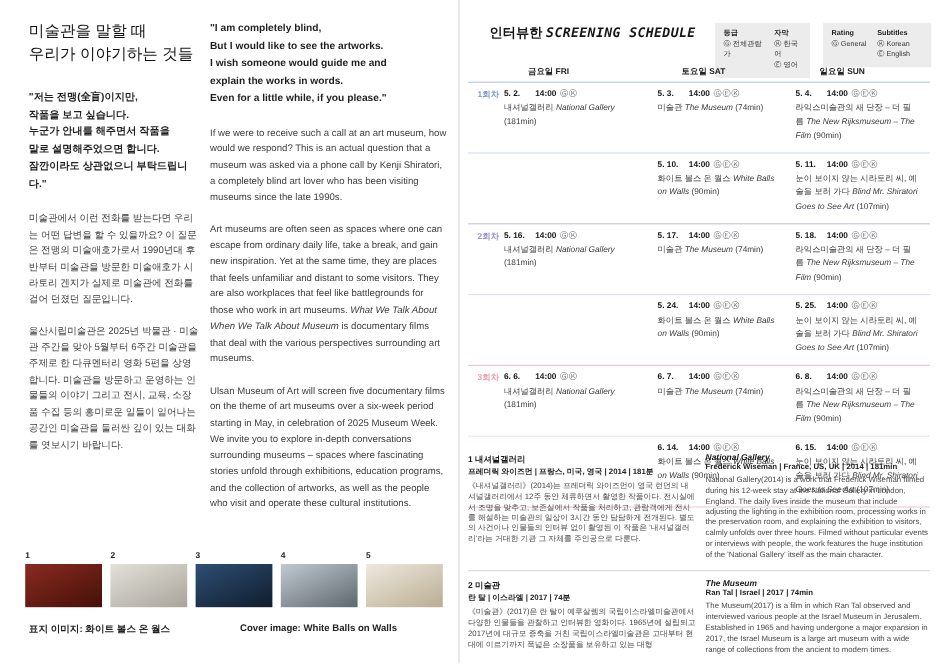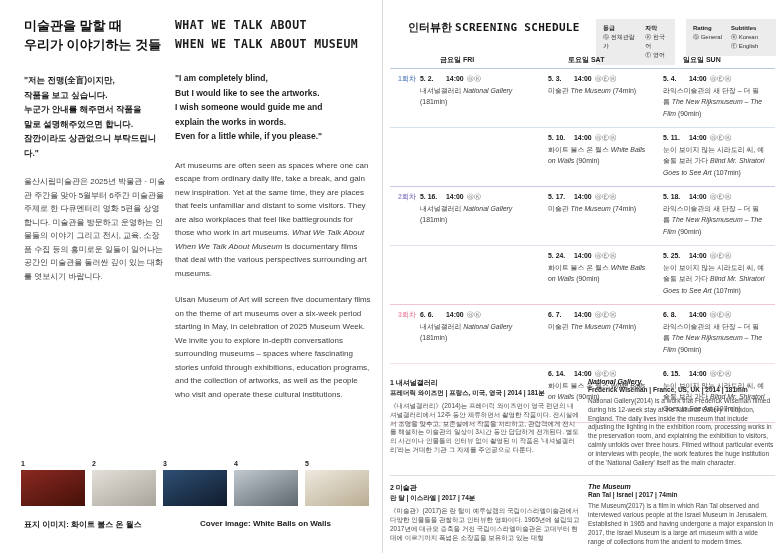--- a/index.html
+++ b/index.html
@@ -1,26 +1,26 @@
 <!DOCTYPE html>
 <html><head>
 <meta charset="utf-8">
 <style>
   * { margin:0; padding:0; box-sizing:border-box; }
   html,body { width:780px; height:553px; }
   body {
     font-family:"Liberation Sans","DejaVu Sans",sans-serif;
     background:#ffffff; color:#1b1b1b; position:relative; overflow:hidden;
   }
-  .mono { font-family:"DejaVu Sans Mono",monospace; }
+  .mono { font-family:"DejaVu Sans Mono",monospace;font-style:italic; }
 
   
   .col-ko { position:absolute; left:24px; top:16px; width:142px; }
   .col-en { position:absolute; left:175px; top:16px; width:197px; }
-  .h-ko { font-size:13px; line-height:19px; font-weight:bold; color:#111;
+  .h-ko { font-size:13px; line-height:19px; font-weight:normal; color:#111;
           white-space:pre-line; margin-bottom:19px; }
   .h-en { font-family:"DejaVu Sans Mono",monospace; font-size:11.5px; line-height:19px;
           font-weight:bold; letter-spacing:0.4px; white-space:pre-line; margin-bottom:17px; }
   .quote { font-weight:bold; font-size:8.5px; line-height:14.5px; color:#1f1f1f;
            white-space:pre-line; margin-bottom:15px; }
   .body-p { font-size:8px; line-height:13.5px; color:#3d3d3d; margin-bottom:13px; }
   .body-p i { font-style:italic; }
 
   .thumbs { position:absolute; left:21px; top:460px; display:flex; gap:7px; }
   .thumb { width:64px; }
@@ -74,31 +74,31 @@
 
   <div>
     <div class="col-ko">
       <div class="h-ko">미술관을 말할 때
 우리가 이야기하는 것들</div>
       <div class="quote">"저는 전맹(全盲)이지만,
 작품을 보고 싶습니다.
 누군가 안내를 해주면서 작품을
 말로 설명해주었으면 합니다.
 잠깐이라도 상관없으니 부탁드립니다."</div>
+      <p class="body-p">미술관에서 이런 전화를 받는다면 우리는 어떤 답변을 할 수 있을까요? 이 질문은 전맹의 미술애호가로서 1990년대 후반부터 미술관을 방문한 미술애호가 시라토리 겐지가 실제로 미술관에 전화를 걸어 던졌던 질문입니다.</p>
       <p class="body-p">울산시립미술관은 2025년 박물관 · 미술관 주간을 맞아 5월부터 6주간 미술관을 주제로 한 다큐멘터리 영화 5편을 상영합니다. 미술관을 방문하고 운영하는 인물들의 이야기 그리고 전시, 교육, 소장품 수집 등의 흥미로운 일들이 일어나는 공간인 미술관을 둘러싼 깊이 있는 대화를 엿보시기 바랍니다.</p>
     </div>
 
     <div class="col-en">
-      <div class="h-en">WHAT WE TALK ABOUT
-WHEN WE TALK ABOUT MUSEUM</div>
       <div class="quote">"I am completely blind,
 But I would like to see the artworks.
 I wish someone would guide me and
 explain the works in words.
 Even for a little while, if you please."</div>
+      <p class="body-p">If we were to receive such a call at an art museum, how would we respond? This is an actual question that a museum was asked via a phone call by Kenji Shiratori, a completely blind art lover who has been visiting museums since the late 1990s.</p>
       <p class="body-p"><span>Art museums are often seen as spaces where one can escape from ordinary daily life, take a break, and gain new inspiration. Yet at the same time, they are places that feels unfamiliar and distant to some visitors. They are also workplaces that feel like battlegrounds for those who work in art museums. </span><i>What We Talk About When We Talk About Museum</i><span> is documentary films that deal with the various perspectives surrounding art museums.</span></p>
       <p class="body-p">Ulsan Museum of Art will screen five documentary films on the theme of art museums over a six-week period starting in May, in celebration of 2025 Museum Week. We invite you to explore in-depth conversations surrounding museums – spaces where fascinating stories unfold through exhibitions, education programs, and the collection of artworks, as well as the people who visit and operate these cultural institutions.</p>
     </div>
 
     <div class="thumbs">
       <div class="thumb">
         <div class="thumb-num">1</div>
         <div class="thumb-img" style="background: linear-gradient(155deg, rgb(138, 42, 34), rgb(69, 16, 8));"></div>
       </div>
       <div class="thumb">

